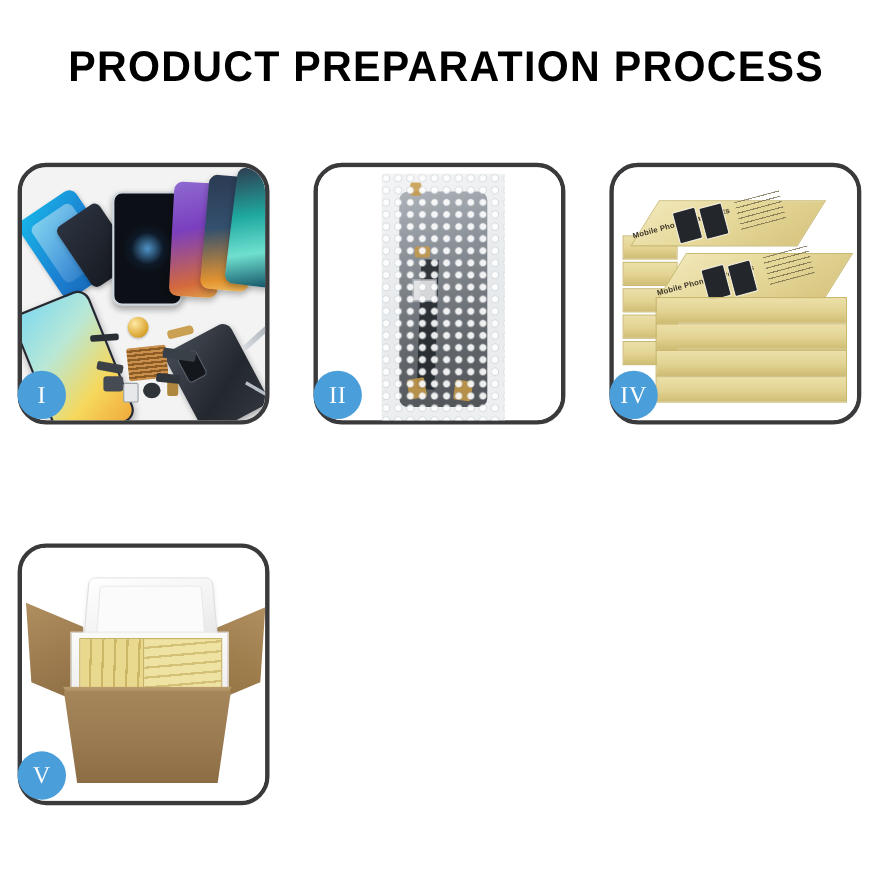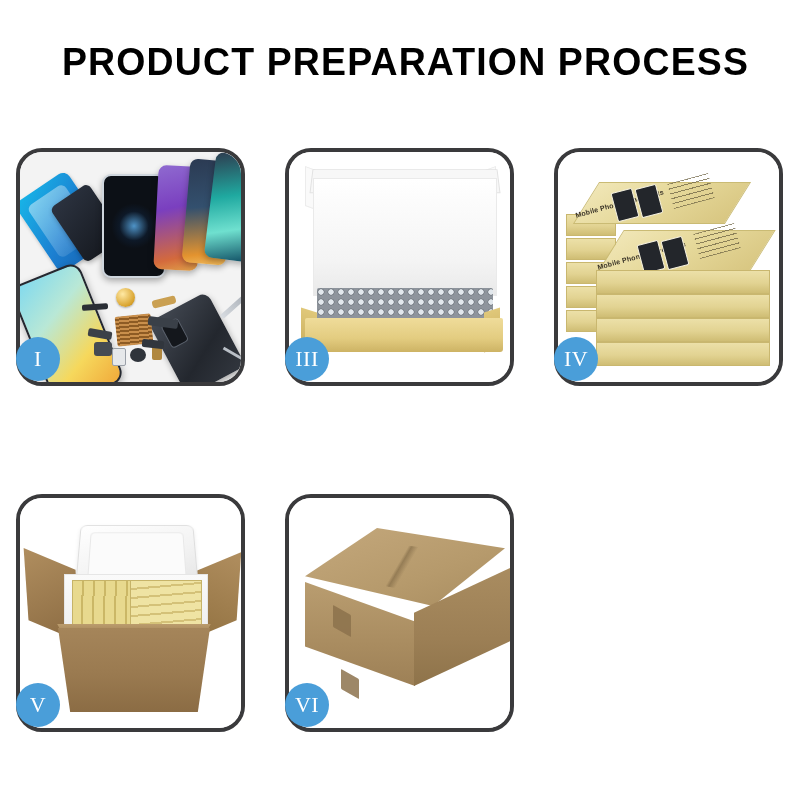--- a/index.html
+++ b/index.html
@@ -437,37 +437,39 @@
         <div class="smallpart sp7"></div>
         <div class="smallpart sp8"></div>
         <div class="smallpart sp9"></div>
         <div class="tweezer"></div>
         <div class="tweezer2"></div>
       </div>
     </div>
     <div class="badge">I</div>
   </div>
 
-
   <div class="panel">
     <div class="panel-frame">
       <div class="scene">
-        <div class="p3-bg"></div>
-        <div class="p3-lid-l"></div>
-        <div class="p3-lid-r"></div>
-        <div class="p3-lidback"></div>
-        <div class="p3-liner"></div>
-        <div class="p3-bubble"></div>
-        <div class="p3-boxend-l"></div>
-        <div class="p3-boxend-r"></div>
-        <div class="p3-boxfront"></div>
+        <div class="p2-bg"></div>
+        <div class="bubblebag">
+          <div class="lcd-in-bag"></div>
+          <div class="flex-strip"></div>
+          <div class="flex-pad"></div>
+          <div class="gold-tab gt1"></div>
+          <div class="gold-tab gt2"></div>
+          <div class="gold-tab gt3"></div>
+          <div class="gold-tab gt4"></div>
+          <div class="bubbletex"></div>
+        </div>
       </div>
     </div>
-    <div class="badge">III</div>
+    <div class="badge">II</div>
   </div>
+
 
   <div class="panel">
     <div class="panel-frame">
       <div class="scene">
         <div class="p4-bg"></div>
 
         <div class="stackbox" style="left:8px; top:62px; width:48px; height:20px;"></div>
         <div class="stackbox" style="left:8px; top:86px; width:48px; height:20px;"></div>
         <div class="stackbox" style="left:8px; top:110px; width:48px; height:20px;"></div>
         <div class="stackbox" style="left:8px; top:134px; width:48px; height:20px;"></div>
@@ -506,28 +508,14 @@
         <div class="v-foaminner"></div>
         <div class="v-yellowstack"></div>
         <div class="v-yellowstack2"></div>
         <div class="v-cartonlip"></div>
         <div class="v-cartonfront"></div>
       </div>
     </div>
     <div class="badge">V</div>
   </div>
 
-  <div class="panel">
-    <div class="panel-frame">
-      <div class="scene">
-        <div class="p6-bg"></div>
-        <div class="c-top"></div>
-        <div class="c-top-seam"></div>
-        <div class="c-left"></div>
-        <div class="c-right"></div>
-        <div class="c-tape c-tape1"></div>
-        <div class="c-tape c-tape2"></div>
-      </div>
-    </div>
-    <div class="badge">VI</div>
-  </div>
 
 </div>
 
 </body></html>

